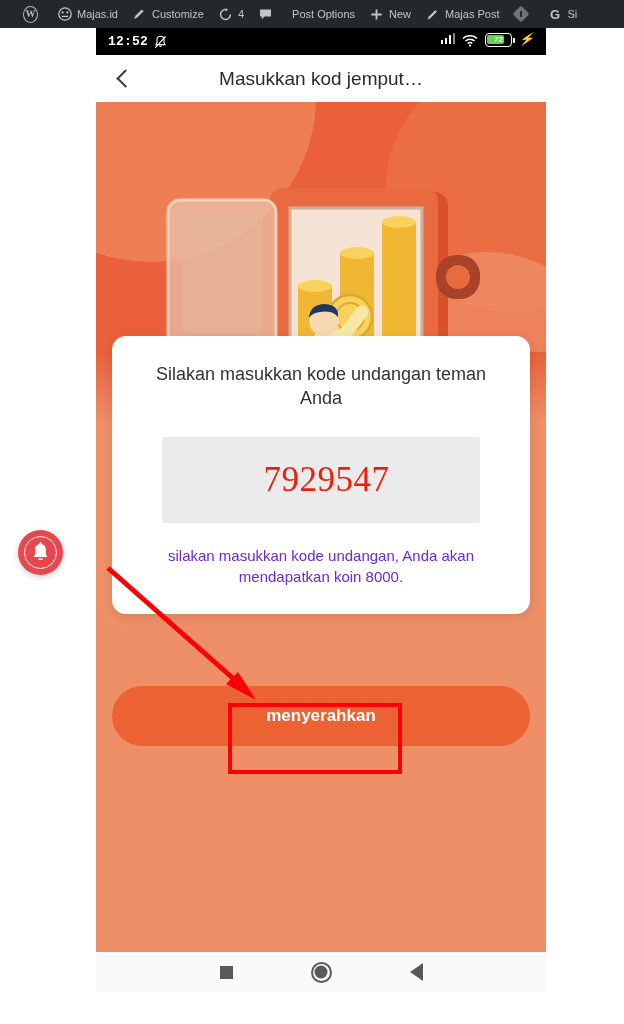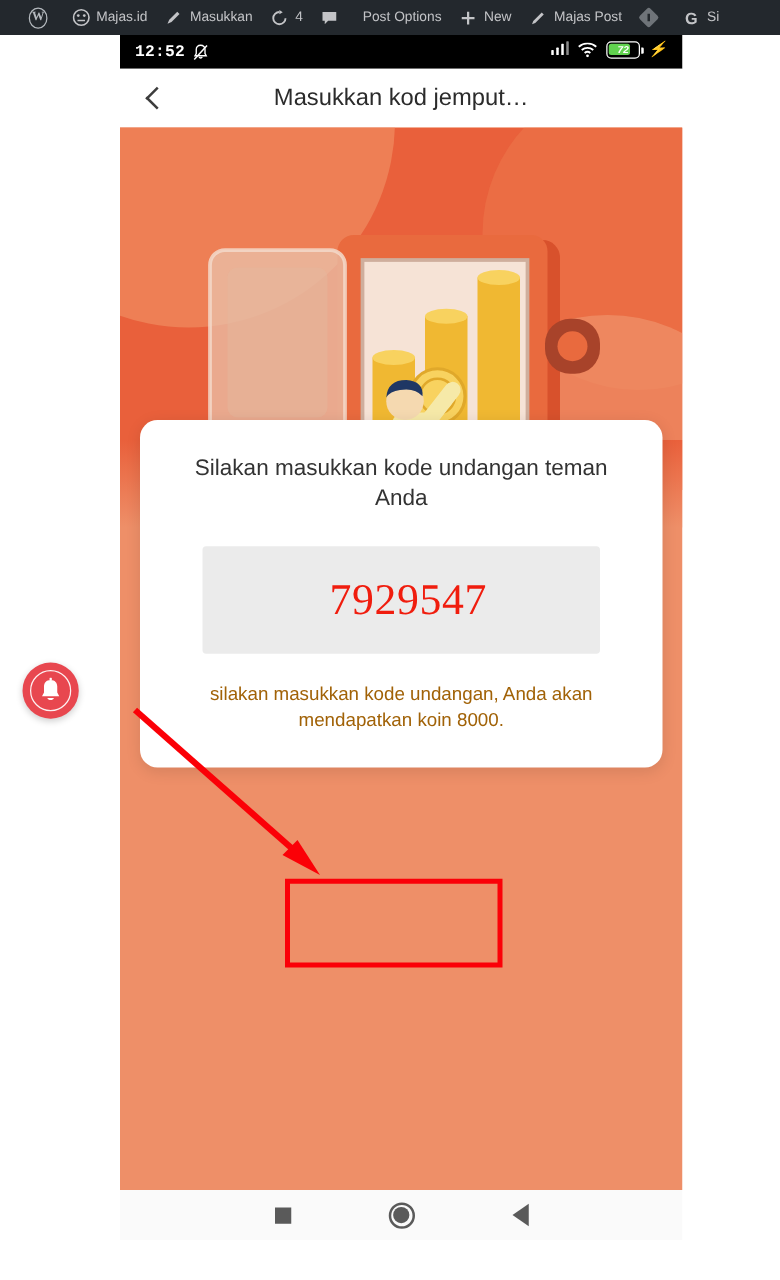--- a/index.html
+++ b/index.html
@@ -305,21 +305,21 @@
     font-family: "Liberation Serif", serif;
     font-size: 35px;
     color: #f01d0e;
     letter-spacing: 0.5px;
     margin-left: 11px;
   }
   .card-hint {
     margin-top: 22px;
     font-size: 15px;
     line-height: 1.45;
-    color: #a16207;
+    color: #6d28d9;
     text-align: center;
   }
 
   
   .submit-btn {
     position: absolute;
     left: 16px;
     top: 584px;
     width: 418px;
     height: 60px;
@@ -445,21 +445,21 @@
       </span>
       <span>Majas.id</span>
     </div>
 
     <div class="wp-item">
       <span class="glyph">
         <svg width="14" height="14" viewBox="0 0 14 14">
             <path d="M2 12 L5.2 10.6 L11.6 4.2 L9.8 2.4 L3.4 8.8 Z" fill="#c3c4c7"></path>
           </svg>
       </span>
-      <span>Masukkan</span>
+      <span>Customize</span>
     </div>
 
     <div class="wp-item">
       <span class="glyph">
         <svg width="13" height="13" viewBox="0 0 13 13">
             <path d="M6.5 1.6 A4.9 4.9 0 1 0 11.4 6.5" fill="none" stroke="#c3c4c7" stroke-width="1.5"></path>
             <path d="M6.5 0 L6.5 3.4 L9.2 1.7 Z" fill="#c3c4c7"></path>
           </svg>
       </span>
       <span>4</span>
@@ -605,20 +605,21 @@
       </div>
 
       <div class="card">
         <div class="card-title">Silakan masukkan kode undangan teman Anda</div>
         <div class="code-field">
           <span class="code-value" placeholder="7929547">7929547</span>
         </div>
         <div class="card-hint">silakan masukkan kode undangan, Anda akan mendapatkan koin 8000.</div>
       </div>
 
+      <button class="submit-btn">menyerahkan</button>
 
     </div>
 
     <div class="navbar">
       <div class="nav-btn">
           <span class="nav-square"></span>
         </div>
       <div class="nav-btn">
           <span class="nav-circle"></span>
         </div>

